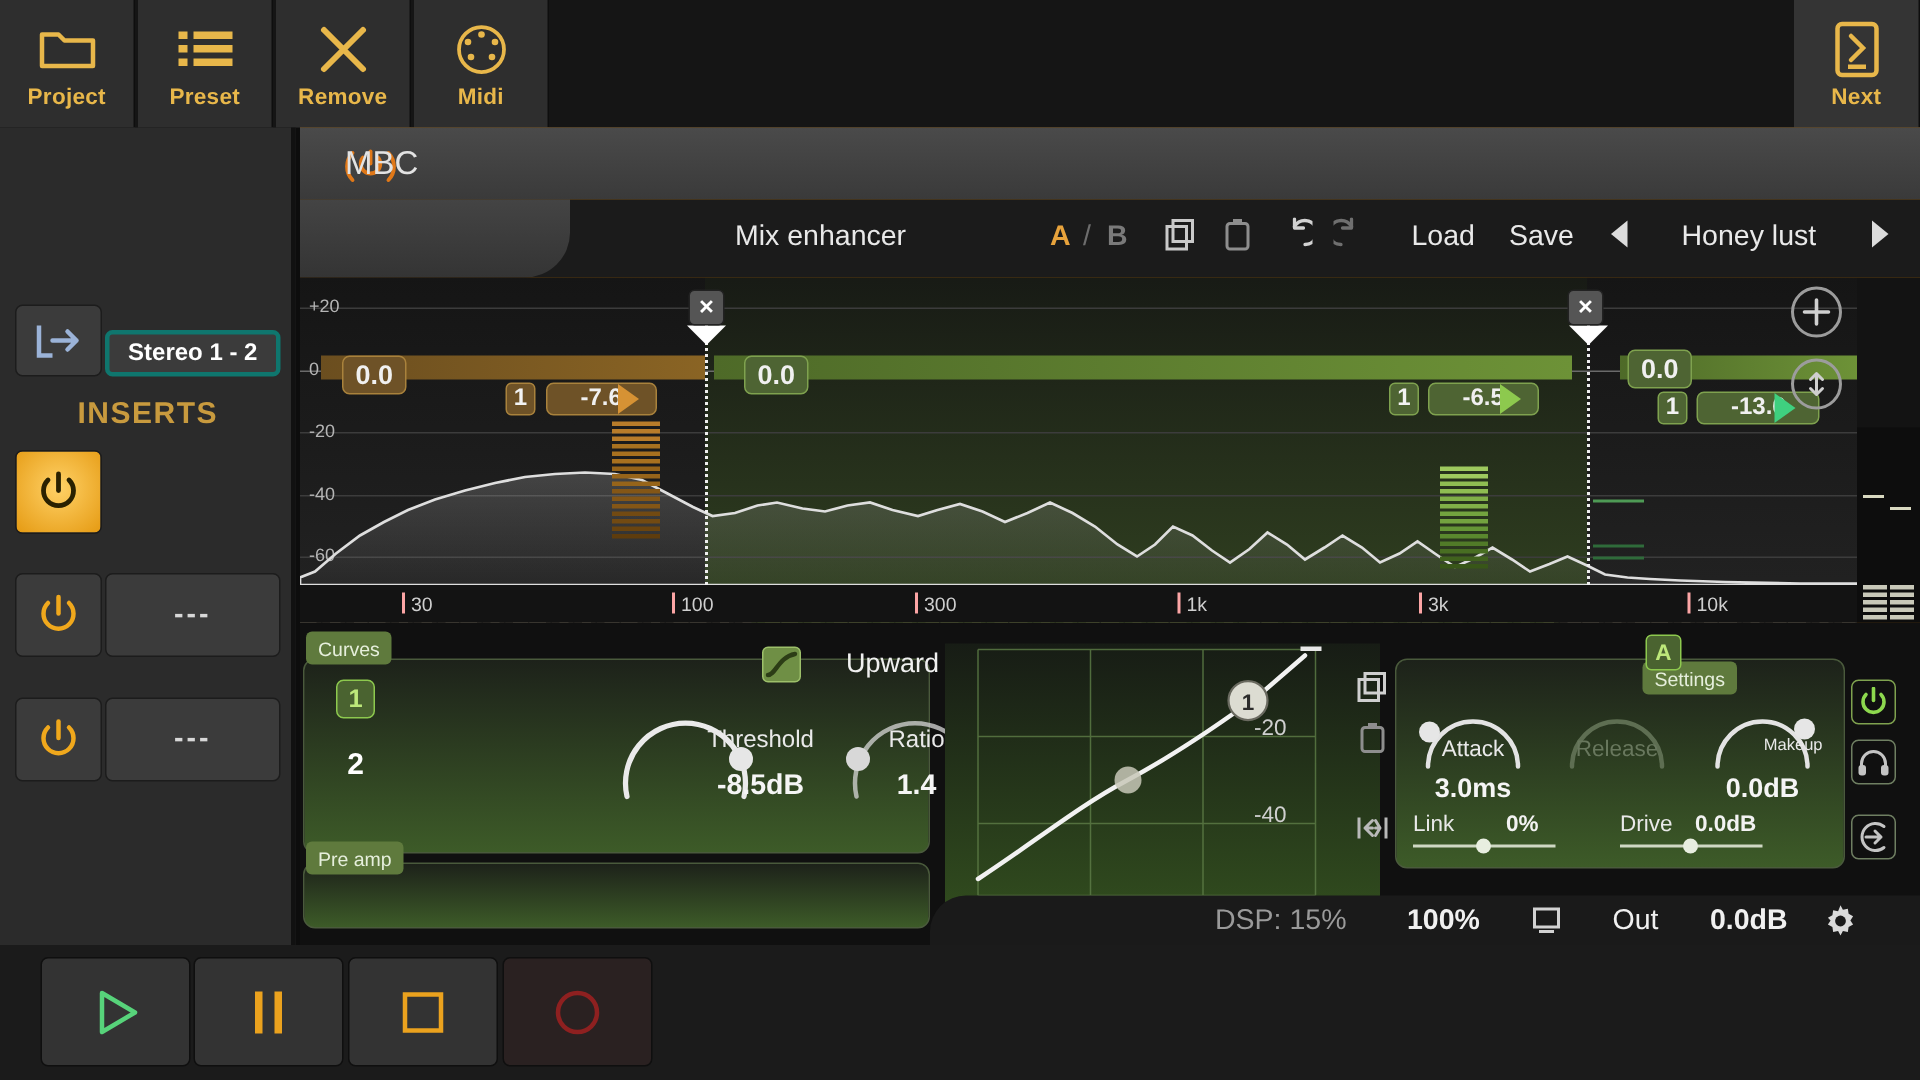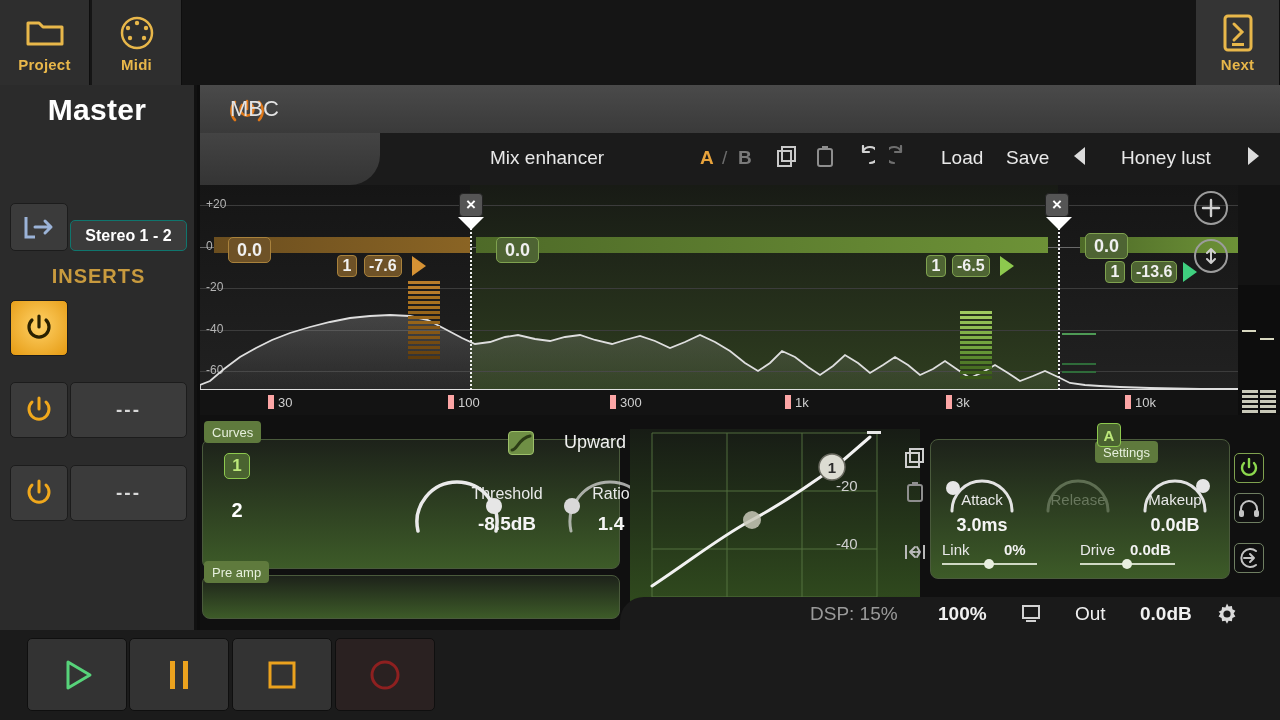--- a/index.html
+++ b/index.html
@@ -21,21 +21,21 @@
 
   
   .sidebar { position:absolute; left:0; top:85px; width:197px; height:545px;
     background:#2b2b2b; border-right:3px solid #111; }
   .master-title { text-align:center; color:#fff; font-size:30px; font-weight:bold;
     padding-top:8px; letter-spacing:.3px;}
   .route-row { position:absolute; left:10px; top:118px; width:177px; height:48px;
     display:flex; gap:2px; }
   .route-icon { width:58px; background:#3b3b3b; border-radius:5px; border:1px solid #1c1c1c;
     display:flex; align-items:center; justify-content:center; }
-  .route-name { flex:1; background:#3b3b3b; border-radius:5px; border:1px solid #0f766e;
+  .route-name { flex:1; background:#3b3b3b; border-radius:5px; border:3px solid #0f766e;
     display:flex; align-items:center; justify-content:center; color:#fff;
     font-size:16px; font-weight:bold;margin-top:17px; }
   .inserts-label { position:absolute; top:180px; width:197px; text-align:center;
     color:#c89a3e; font-size:20px; font-weight:bold; letter-spacing:1px;}
   .insert-row { position:absolute; left:10px; width:177px; height:56px; display:flex; gap:2px; }
   .insert-pw { width:58px; border-radius:5px; border:1px solid #1c1c1c;
     display:flex; align-items:center; justify-content:center; background:#3b3b3b; }
   .insert-pw.on { background:#f0a81c; background:radial-gradient(circle at 50% 45%,#ffd166,#e59a12); }
   .insert-name { flex:1; background:#3b3b3b; border-radius:5px; border:1px solid #1c1c1c;
     display:flex; align-items:center; justify-content:center; color:#fff;
@@ -66,21 +66,21 @@
   .hdr-ico { position:absolute; top:12px; width:26px; height:26px; }
   .hdr-txt { position:absolute; top:14px; color:#e9e9e9; font-size:19px; }
 
   
   .spec { position:absolute; left:0; top:100px; width:1080px; height:230px;
     background:#131313; overflow:hidden; }
   .spec-inner { position:absolute; left:0; top:0; width:1038px; height:230px; }
   .gridline { position:absolute; left:0; width:1038px; height:1px; background:#3c3c3c; }
   .dbmark { position:absolute; left:6px; color:#b5b5b5; font-size:12px; }
   .freqmark { position:absolute; bottom:6px; color:#cfcfcf; font-size:13px;
-    border-left:6px solid #fca5a5; padding-left:4px; height:14px;}
+    border-left:2px solid #fca5a5; padding-left:4px; height:14px;}
 
   .bandzone { position:absolute; top:0; height:205px; }
   .bz-green { background:linear-gradient(180deg, rgba(86,126,50,.07) 0%, rgba(110,160,60,.30) 100%); }
   .bz-dark { background:linear-gradient(180deg, rgba(40,40,40,.10) 0%, rgba(70,70,70,.28) 100%); }
 
   .splitline { position:absolute; top:28px; width:0; height:177px;
     border-left:2px dotted #efefef; }
   .splitmark { position:absolute; width:0;height:0; border-left:13px solid transparent;
     border-right:13px solid transparent; border-top:13px solid #fff; }
   .splitx { position:absolute; width:24px; height:24px; background:#555;
@@ -88,21 +88,21 @@
     justify-content:center; color:#fff; font-size:17px; font-weight:bold; }
 
   .gainbar { position:absolute; height:16px; }
   .gb-amber { background:linear-gradient(90deg,#6b4e1f,#8a6424); }
   .gb-green { background:linear-gradient(90deg,#4e6a28,#6d9237); }
   .pill { position:absolute; height:26px; border-radius:5px; display:flex;
     align-items:center; justify-content:center; font-size:18px; font-weight:bold;
     color:#f0f0f0; padding:0 8px; }
   .pill.amber { background:#6e5227; border:1px solid #a9823c; }
   .pill.green { background:#4e6433; border:1px solid #7fa24f; }
-  .pill.sm { height:22px; font-size:16px; padding:0 4px; }
+  .pill.sm { height:22px; font-size:16px; padding:0 22px; }
   .tri { position:absolute; width:0;height:0; border-top:10px solid transparent;
     border-bottom:10px solid transparent; }
   .bandnum { position:absolute; height:22px; min-width:20px; border-radius:4px;
     display:flex; align-items:center; justify-content:center; font-size:16px;
     font-weight:bold; color:#f2f2f2; }
 
   .redbars { position:absolute; width:32px; }
   .redbars i { display:block; height:3px; margin-bottom:2px; }
 
   .circ-btn { position:absolute; width:34px; height:34px; border-radius:50%;
@@ -178,21 +178,42 @@
 
     <div class="tb-btn">
       <div class="tb-icon">
         <svg width="40" height="32" viewBox="0 0 40 32">
             <path d="M3 27V6h11l4 4h19v17z" fill="none" stroke="#e8b74a" stroke-width="3" stroke-linejoin="round"></path>
           </svg>
       </div>
       <div class="lbl">Project</div>
     </div>
 
-
+    <div class="tb-btn">
+      <div class="tb-icon">
+        <svg width="40" height="30" viewBox="0 0 40 30">
+          <rect x="2" y="3" width="6" height="5" fill="#e8b74a"></rect>
+            <rect x="12" y="3" width="26" height="5" fill="#e8b74a"></rect>
+          <rect x="2" y="12" width="6" height="5" fill="#e8b74a"></rect>
+            <rect x="12" y="12" width="26" height="5" fill="#e8b74a"></rect>
+          <rect x="2" y="21" width="6" height="5" fill="#e8b74a"></rect>
+            <rect x="12" y="21" width="26" height="5" fill="#e8b74a"></rect>
+        </svg>
+      </div>
+      <div class="lbl">Preset</div>
+    </div>
+
+    <div class="tb-btn">
+      <div class="tb-icon">
+        <svg width="36" height="36" viewBox="0 0 36 36">
+            <path d="M5 5 L31 31 M31 5 L5 31" stroke="#e8b74a" stroke-width="4" stroke-linecap="round"></path>
+          </svg>
+      </div>
+      <div class="lbl">Remove</div>
+    </div>
 
 
     <div class="tb-btn">
       <div class="tb-icon">
         <svg width="36" height="36" viewBox="0 0 36 36">
           <circle cx="18" cy="18" r="15" fill="none" stroke="#e8b74a" stroke-width="2.5"></circle>
           <circle cx="18" cy="8" r="2.2" fill="#e8b74a"></circle>
             <circle cx="9" cy="13" r="2.2" fill="#e8b74a"></circle>
           <circle cx="27" cy="13" r="2.2" fill="#e8b74a"></circle>
             <circle cx="11" cy="23" r="2.2" fill="#e8b74a"></circle>
@@ -210,21 +231,20 @@
           <rect x="4" y="2" width="26" height="34" rx="3" fill="none" stroke="#e8b74a" stroke-width="3"></rect>
           <path d="M13 10 L21 18 L13 26" fill="none" stroke="#e8b74a" stroke-width="3" stroke-linecap="round"></path>
           <rect x="11" y="29" width="12" height="3" fill="#e8b74a"></rect>
         </svg>
       </div>
       <div class="lbl">Next</div>
     </div>
   </div>
 
   <div class="sidebar">
-    <div class="master-title">Master</div>
 
     <div class="route-row">
       <div class="route-icon">
         <svg width="32" height="26" viewBox="0 0 32 26">
           <path d="M3 3v20h9" fill="none" stroke="#9bb3d8" stroke-width="3"></path>
           <path d="M12 13h16 M22 7l6 6-6 6" fill="none" stroke="#9bb3d8" stroke-width="3" stroke-linecap="round" stroke-linejoin="round"></path>
         </svg>
       </div>
       <div class="route-name">Stereo 1 - 2</div>
     </div>
@@ -798,21 +818,21 @@
         </svg>
       </div>
       <div style="position:absolute;left:838px;top:76px;width:80px;text-align:center;color:#68775d;font-size:15px">Release</div>
 
       <div style="position:absolute;left:935px;top:46px">
         <svg width="80" height="52" viewBox="0 0 80 52">
           <path d="M10 50 A28 28 0 1 1 70 50" fill="none" stroke="#e3e3e3" stroke-width="3" stroke-linecap="round"></path>
           <circle cx="68" cy="25" r="7" fill="#e6e6e6"></circle>
         </svg>
       </div>
-      <div style="position:absolute;left:935px;top:76px;width:80px;text-align:center;color:#e9e9e9;font-size:15px">Makeup</div>
+      <div style="position:absolute;left:935px;top:76px;width:80px;text-align:right;color:#e9e9e9;font-size:11px">Makeup</div>
       <div style="position:absolute;left:925px;top:100px;width:100px;text-align:center;color:#f5f5f5;font-size:18px;font-weight:bold">0.0dB</div>
 
       <div class="slider" style="left:742px; top:126px; width:95px">
         <div class="sname">Link</div>
         <div class="sval" style="left:62px">0%</div>
         <div class="strack" style="width:95px"></div>
         <div class="sthumb" style="left:42px"></div>
       </div>
       <div class="slider" style="left:880px; top:126px; width:95px">
         <div class="sname">Drive</div>

